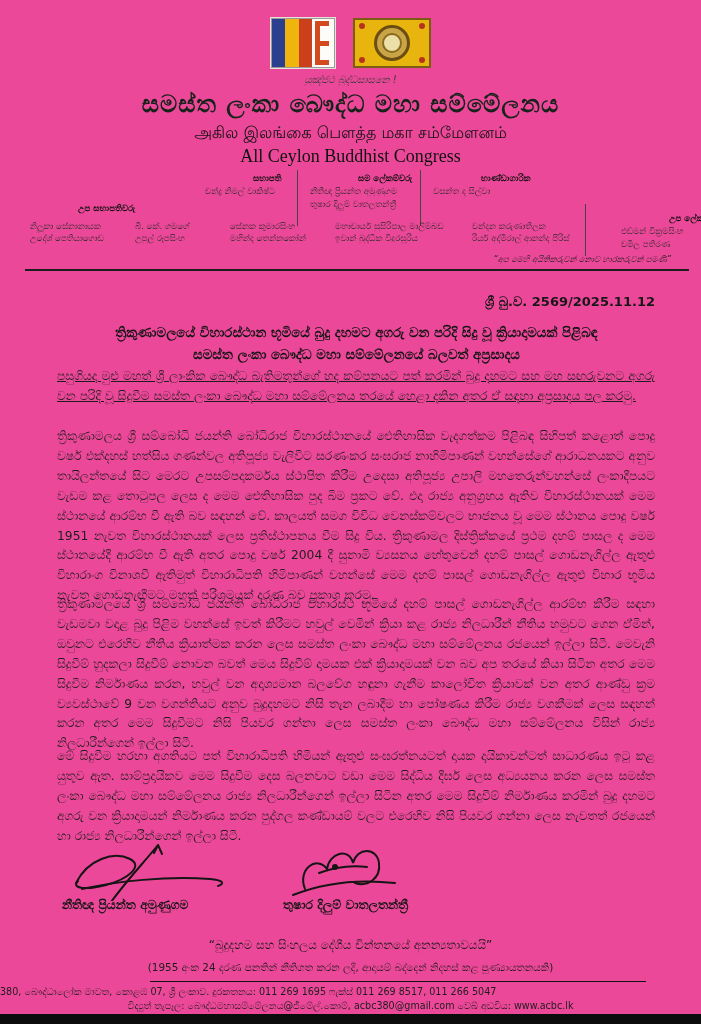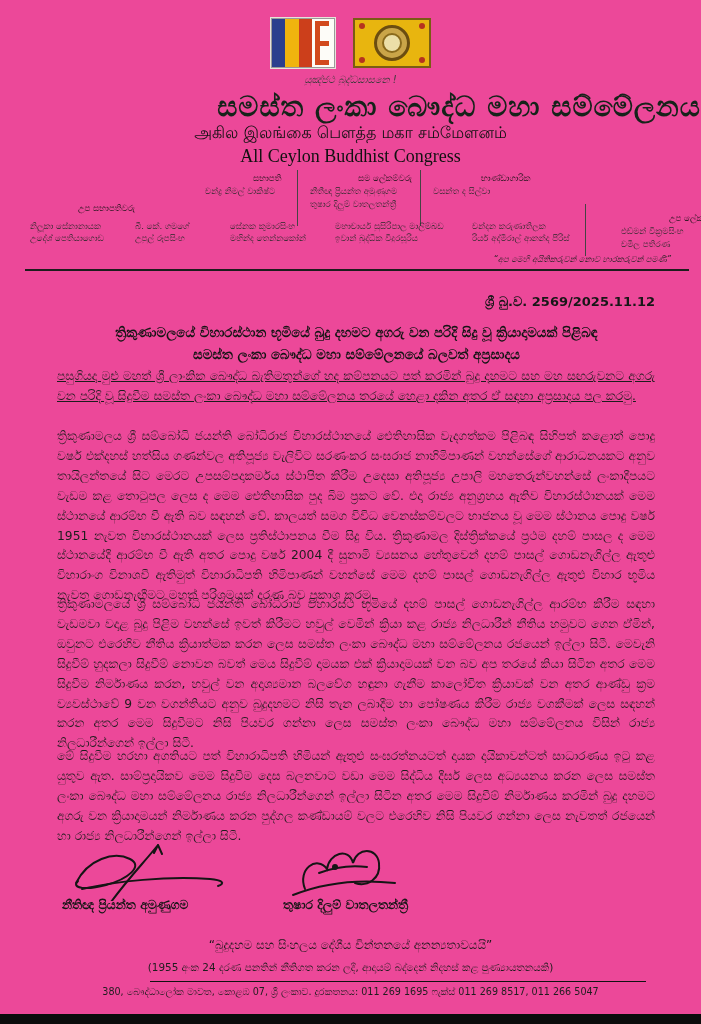--- a/index.html
+++ b/index.html
@@ -19,27 +19,27 @@
   .e-col .bar-h { position:absolute; left:3px; height:5px; width:14px; background:#d24a1e; }
   .bar-h.t { top:2px; } .bar-h.m { top:22px; } .bar-h.b { bottom:2px; }
   .aflag { position:relative; width:78px; height:50px; background:#e8b50f; border:2px solid #7a5c13; }
   .aflag .dot { position:absolute; width:6px; height:6px; background:#b5331f; border-radius:50%; }
   .dot.tl { top:3px; left:4px; } .dot.tr { top:3px; right:4px; } .dot.bl { bottom:3px; left:4px; } .dot.br { bottom:3px; right:4px; }
   .seal { position:absolute; top:50%; left:50%; transform:translate(-50%,-50%); width:36px; height:36px; border-radius:50%; background:#caa548; border:3px solid #6b4d10; display:flex; align-items:center; justify-content:center; }
   .seal-inner { width:20px; height:20px; border-radius:50%; background:#ecdfa8; border:2px solid #8a6a1c; }
 
   .slogan { position:absolute; top:74px; width:100%; text-align:center; font-size:10px; font-style:italic; color:#3b3b3b; }
 
-  .title-si { position:absolute; top:90px; width:100%; text-align:right; font-size:28px; font-weight:bold; color:#16231a; letter-spacing:1px; }
+  .title-si { position:absolute; top:90px; width:100%; text-align:center; font-size:24px; font-weight:bold; color:#16231a; letter-spacing:1px; }
   .title-ta { position:absolute; top:123px; width:100%; text-align:center; font-size:16px; color:#111; }
   .title-en { position:absolute; top:146px; width:100%; text-align:center; font-size:18px; font-family:"Liberation Serif", serif; color:#111; }
 
   
   .officers { position:absolute; top:172px; left:25px; right:12px; height:96px; font-size:8.6px; color:#2a2a2a; }
-  .officers .lbl { font-weight:normal; color:#111; margin-bottom:1px;padding-left:48px; }
+  .officers .lbl { font-weight:bold; color:#111; margin-bottom:1px;padding-left:48px; }
   .ob { position:absolute; line-height:1.45; white-space:nowrap; }
   .vline { position:absolute; width:0; border-left:1.3px solid #444; }
   .motto { position:absolute; top:82px; right:18px; font-size:8.3px; font-style:italic; color:#222; }
   .officers-rule { position:absolute; top:269px; left:25px; right:12px; border-top:2.5px solid #1d1d1d; }
 
   
   .date { position:absolute; top:294px; right:46px; font-size:13px; font-weight:bold; color:#171717; }
   .subject { position:absolute; top:322px; left:40px; right:28px; text-align:center; font-size:13.4px; font-weight:bold; line-height:1.65; color:#151515; }
   .para { position:absolute; left:57px; right:46px; font-size:12.3px; line-height:1.62; text-align:justify; color:#1d1d1d; }
   .p1 { top:367px;text-decoration:underline; } .p2 { top:427px; } .p3 { top:595px; } .p4 { top:747px; }
@@ -49,21 +49,21 @@
   .sig-row { display:flex; gap:41px; align-items:flex-end; }
   .sig-col { text-align:left; }
   .sig-col svg { display:block; }
   .sig-name { font-size:12.4px; font-weight:bold; color:#161616; margin-top:-4px; }
   .sig-role { text-align:center; width:340px; margin-top:4px; font-size:12.4px; font-weight:bold; color:#161616; }
 
   
   .f-quote { position:absolute; top:938px; width:100%; text-align:center; font-size:12px; font-weight:normal; color:#191919; }
   .f-note  { position:absolute; top:961px; width:100%; text-align:center; font-size:10.4px; color:#1d1d1d; }
   .f-rule  { position:absolute; top:981px; left:150px; right:55px; border-top:1.6px solid #111; }
-  .f-addr1 { position:absolute; top:986px; width:100%; text-align:center; font-size:9.6px; color:#1d1d1d; }
+  .f-addr1 { position:absolute; top:986px; width:100%; text-align:left; font-size:9.6px; color:#1d1d1d; }
   .f-addr2 { position:absolute; top:1000px; width:100%; text-align:center; font-size:9.6px; color:#1d1d1d; }
   .scan-edge { position:absolute; bottom:0; left:0; right:0; height:10px; background:#0c0c0c; }
 </style>
 </head>
 <body>
 
 <div class="page">
 
   <div class="flags-row">
     <div class="bflag">
@@ -179,15 +179,16 @@
         </svg>
         <div class="sig-name">තුෂාර දිලුම් වාතලතන්ත්‍රී</div>
       </div>
     </div>
   </div>
 
   <div class="f-quote">“බුදුදහම සහ සිංහලය දේශීය චින්තනයේ අනන්‍යතාවයයි”</div>
   <div class="f-note">(1955 අංක 24 දරණ පනතින් නීතිගත කරන ලදී, ආදායම් බද්දෙන් නිදහස් කළ පුණ්‍යායතනයකි)</div>
   <div class="f-rule"></div>
   <div class="f-addr1">380, බෞද්ධාලෝක මාවත, කොළඹ 07, ශ්‍රී ලංකාව. දුරකතනය: 011 269 1695 ෆැක්ස් 011 269 8517, 011 266 5047</div>
+  <div class="f-addr2">විද්‍යුත් තැපෑල: බෞද්ධමහාසම්මේලනය@ජීමේල්.කොම්, acbc380@gmail.com වෙබ් අඩවිය: www.acbc.lk</div>
   <div class="scan-edge"></div>
 
 </div>
 
 </body></html>

